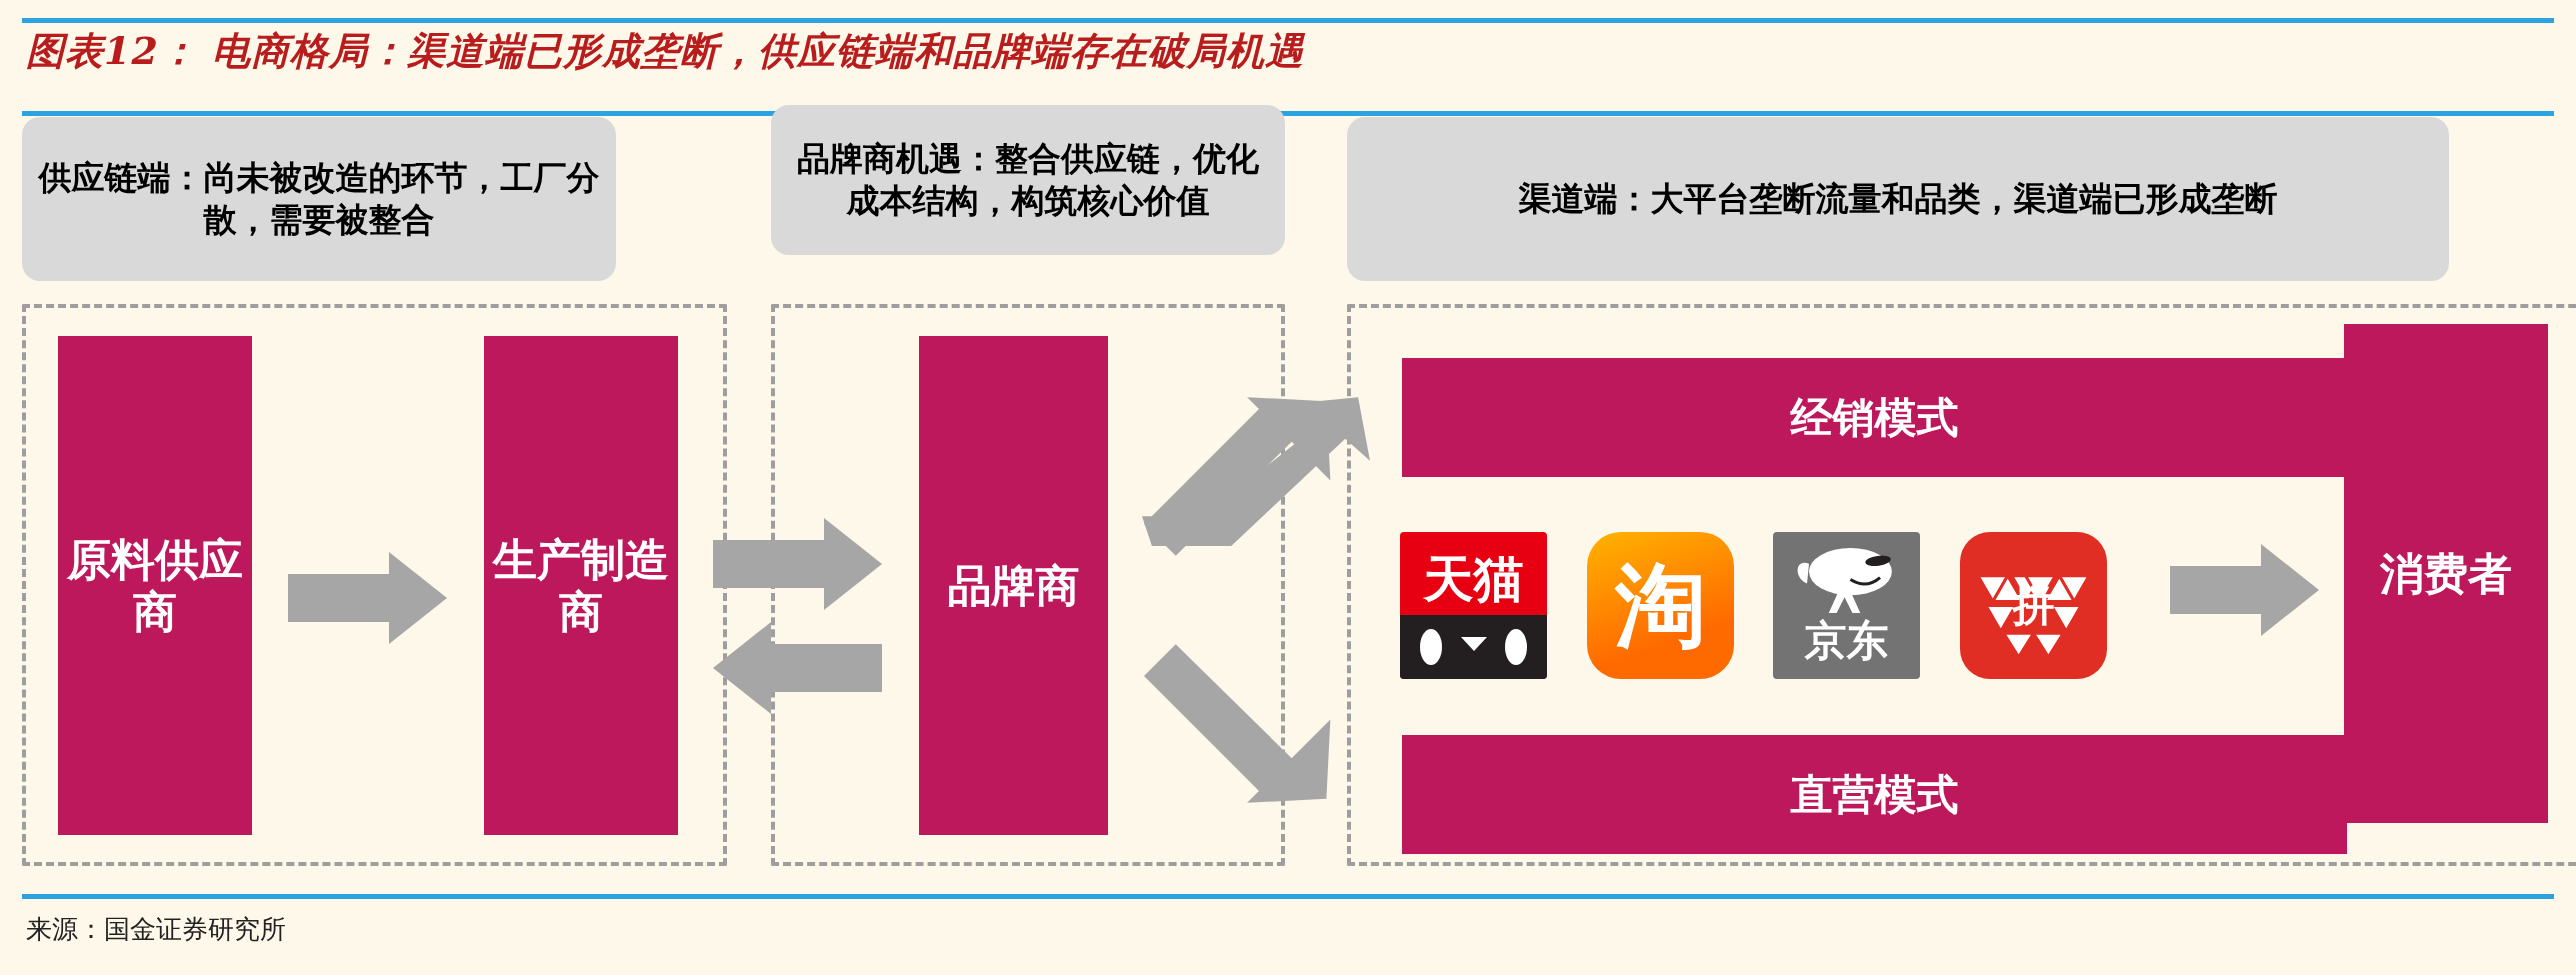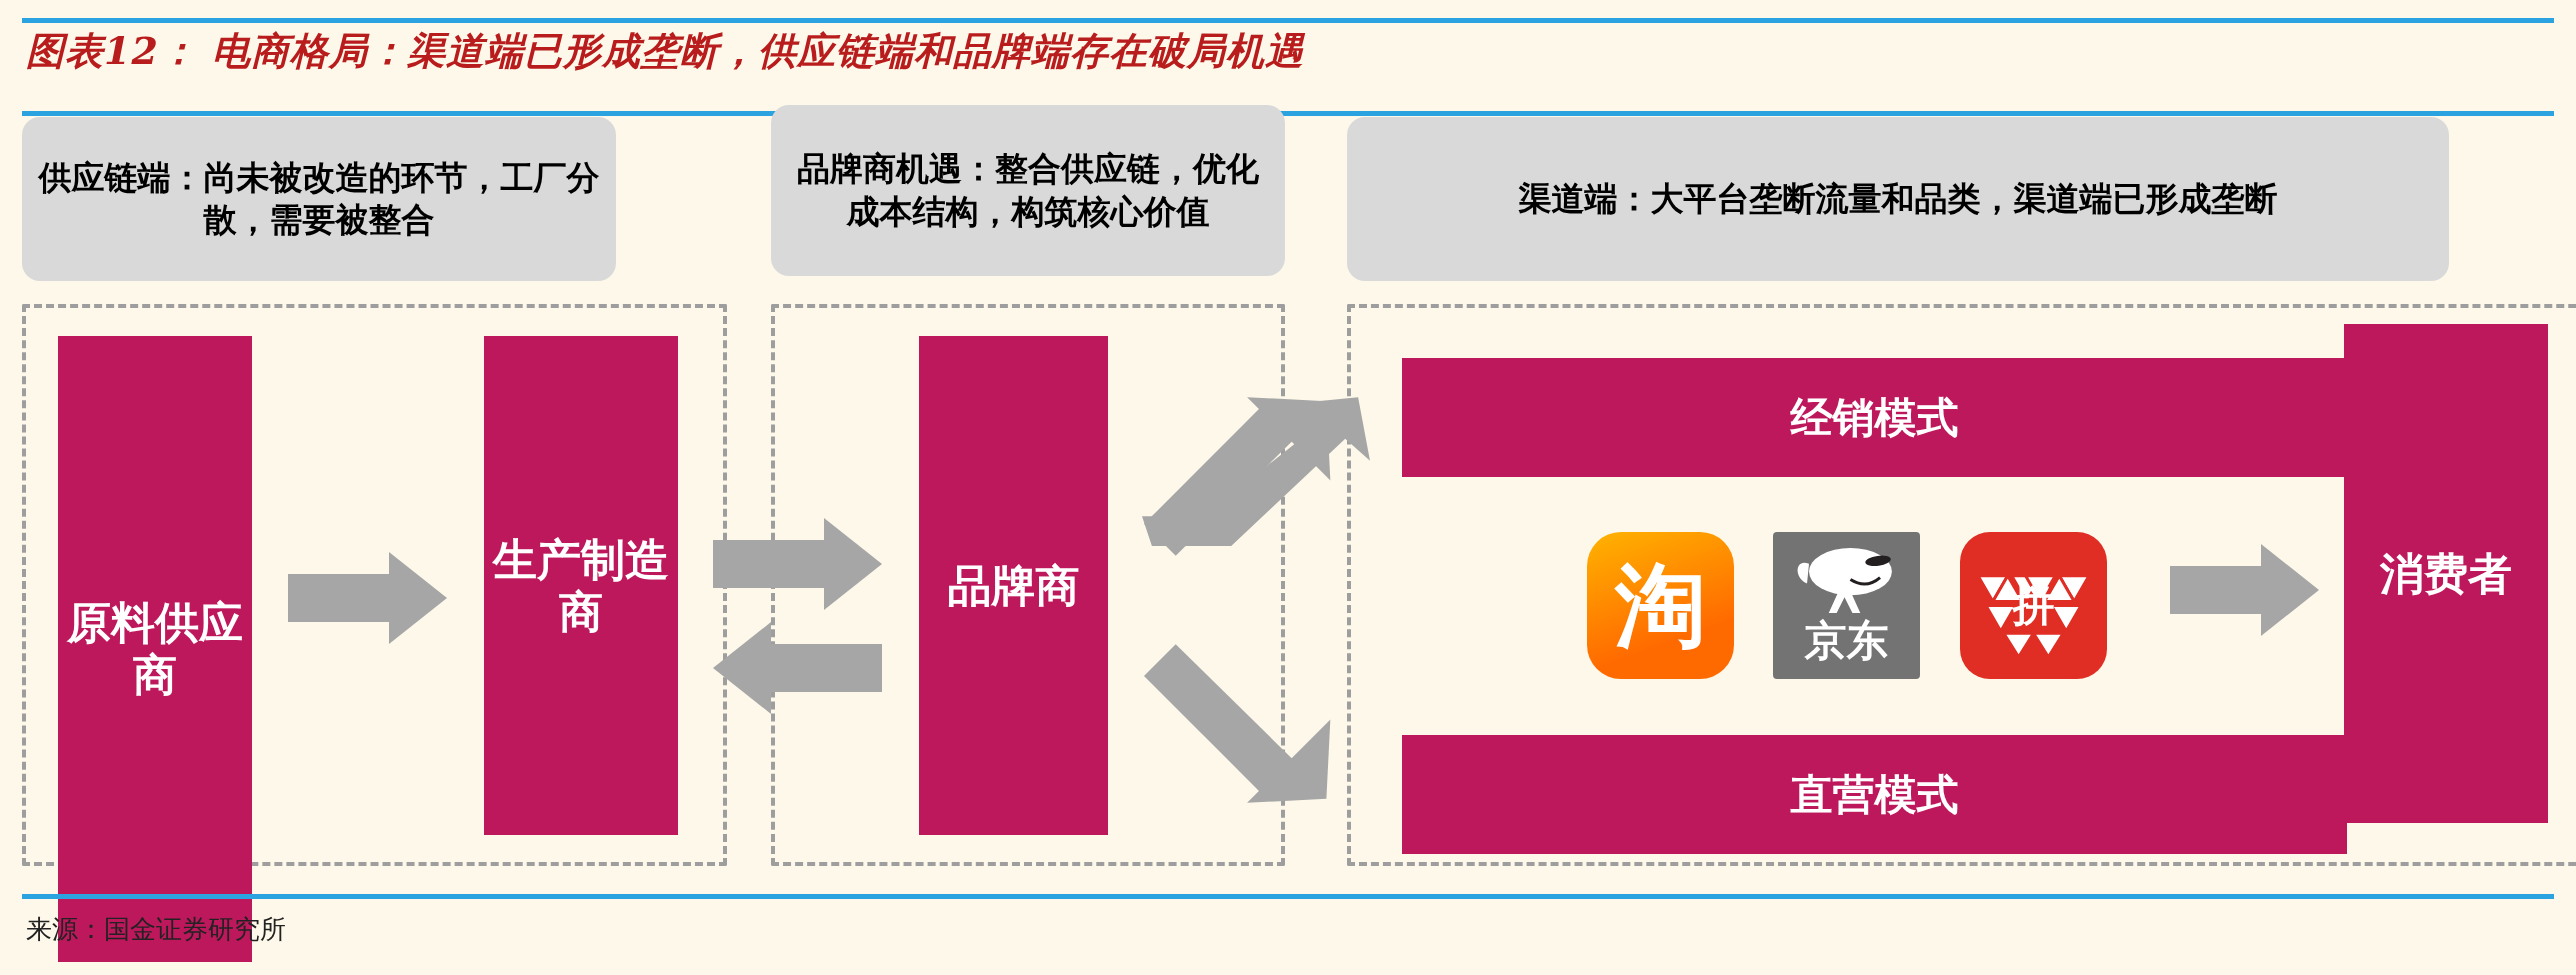--- a/index.html
+++ b/index.html
@@ -30,39 +30,39 @@
   }
 
   
   .callout{
     position:absolute;background:#d9d9d9;border-radius:18px;
     display:flex;align-items:center;justify-content:center;
     text-align:center;font-weight:bold;color:#000;
     line-height:1.28;padding:6px 14px;box-sizing:border-box;
   }
   #callout-supply{left:22px;top:117px;width:594px;height:164px;font-size:33px;}
-  #callout-brand {left:771px;top:105px;width:514px;height:171px;font-size:33px;}
+  #callout-brand {left:771px;top:105px;width:514px;height:150px;font-size:33px;}
   #callout-channel{left:1347px;top:117px;width:1102px;height:164px;font-size:33px;}
 
   
   .dashed{
     position:absolute;border:4px dashed #9e9e9e;box-sizing:border-box;
     border-radius:2px;
   }
   #group-supply {left:22px; top:304px; width:705px;  height:562px;}
   #group-brand  {left:771px;top:304px; width:514px;  height:562px;}
   #group-channel{left:1347px;top:304px;width:1768px; height:562px;}
 
   
   .bluebox{
     position:absolute;background:#be185d;color:#fff;font-weight:bold;
     display:flex;align-items:center;justify-content:center;text-align:center;
     line-height:1.18;box-sizing:border-box;
   }
-  #box-raw     {left:58px; top:336px;width:194px;height:626px;font-size:44px;}
+  #box-raw     {left:58px; top:336px;width:194px;height:499px;font-size:44px;}
   #box-mfg     {left:484px;top:336px;width:194px;height:499px;font-size:44px;}
   #box-brand   {left:919px;top:336px;width:189px;height:499px;font-size:44px;}
   #box-dist    {left:1402px;top:358px;width:945px;height:119px;font-size:42px;}
   #box-direct  {left:1402px;top:735px;width:945px;height:119px;font-size:42px;}
   #box-consumer{left:2344px;top:324px;width:204px;height:499px;font-size:44px;}
   .arr{position:absolute;}
   .arr .shaft{position:absolute;background:#a6a6a6;}
   .arr .head{position:absolute;width:0;height:0;}
 
   
@@ -166,20 +166,28 @@
   <svg width="228" height="159" viewBox="0 0 230 160">
     <g fill="#a6a6a6">
       <polygon points="2,32 120,150 152,116 34,0"></polygon>
       <polygon points="106,160 186,156 190,76"></polygon>
     </g>
   </svg>
 </div>
 
 <div id="logo-row">
 
+  <div class="logo" id="logo-tmall">
+    <div class="logo-text" id="tmall-word">天猫</div>
+    <div id="tmall-face">
+      <span class="eye l"></span>
+        <span class="eye r"></span>
+        <span class="nose"></span>
+    </div>
+  </div>
 
   <div class="logo" id="logo-taobao">
     <div class="logo-text" id="taobao-word">淘</div>
   </div>
 
   <div class="logo" id="logo-jd">
     <svg id="jd-dog" viewBox="0 0 108 74">
       <ellipse cx="58" cy="28" rx="42" ry="24" fill="#fff"></ellipse>
       <path d="M16 20 C2 14 0 34 14 40 Z" fill="#fff"></path>
       <ellipse cx="86" cy="17" rx="13" ry="5" fill="#231f20" transform="rotate(-8 86 17)"></ellipse>

